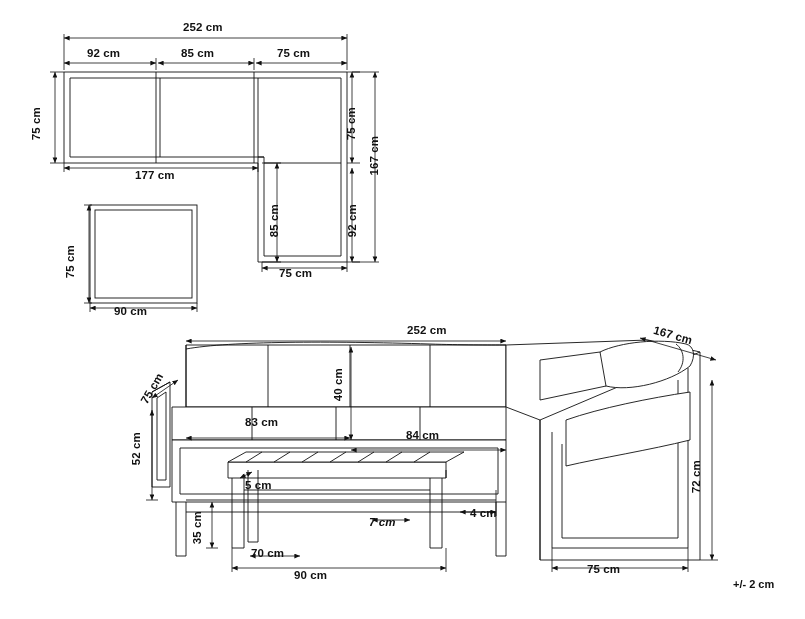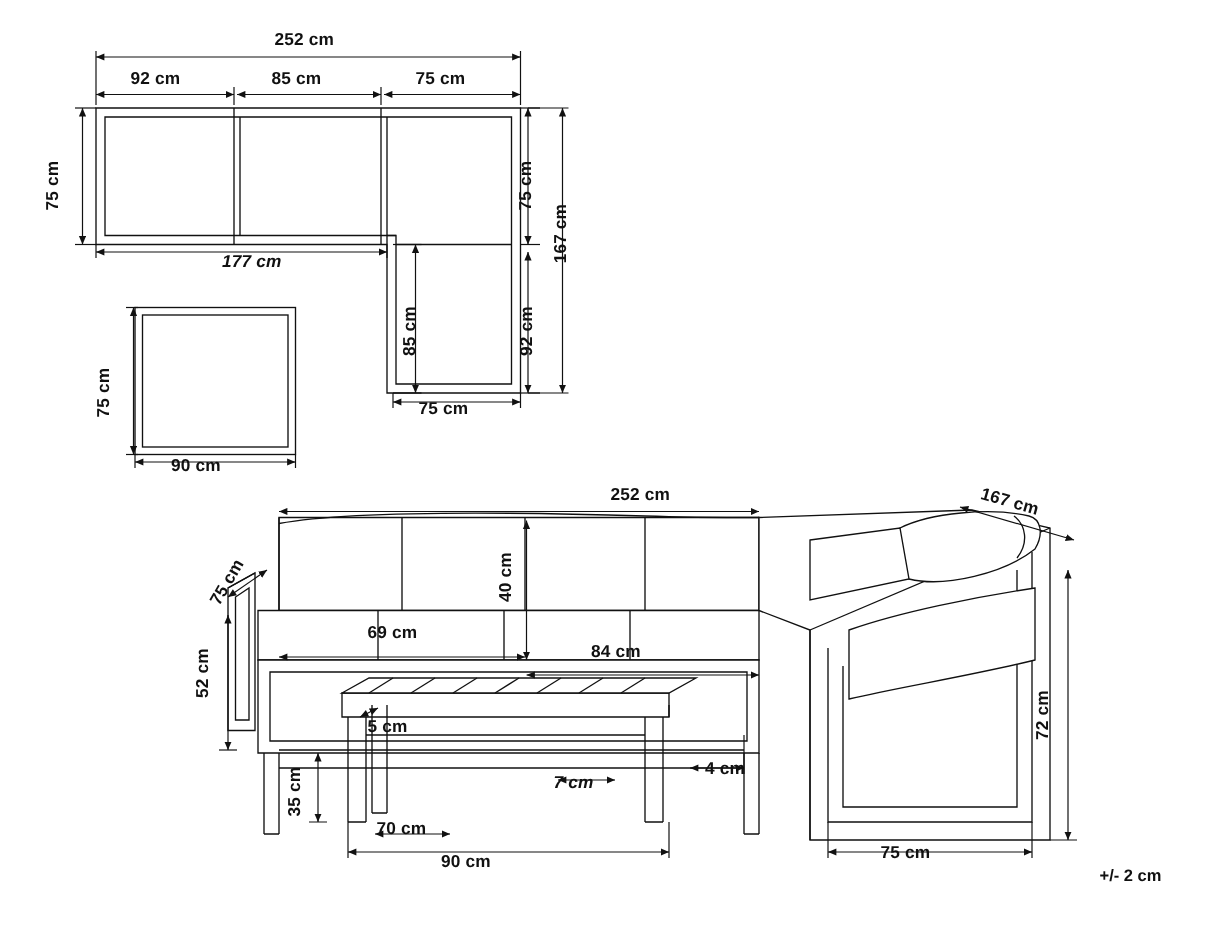--- a/index.html
+++ b/index.html
@@ -223,34 +223,34 @@
 
 <div class="dimlabel" style="left:183px;top:22px;">252 cm</div>
 <div class="dimlabel" style="left:87px;top:48px;">92 cm</div>
 <div class="dimlabel" style="left:181px;top:48px;">85 cm</div>
 <div class="dimlabel" style="left:277px;top:48px;">75 cm</div>
 
 <div class="dimlabel vert" style="left:20px;top:118px;transform:rotate(-90deg);">75 cm</div>
 <div class="dimlabel vert" style="left:335px;top:118px;transform:rotate(-90deg);">75 cm</div>
 <div class="dimlabel vert" style="left:355px;top:150px;transform:rotate(-90deg);">167 cm</div>
 
-<div class="dimlabel" style="left:148px;top:170px;font-style:italic;">177 cm</div>
+<div class="dimlabel" style="left:135px;top:170px;">177 cm</div>
 <div class="dimlabel vert" style="left:258px;top:215px;transform:rotate(-90deg);">85 cm</div>
 <div class="dimlabel vert" style="left:336px;top:215px;transform:rotate(-90deg);">92 cm</div>
 <div class="dimlabel" style="left:279px;top:268px;">75 cm</div>
 
 <div class="dimlabel vert" style="left:54px;top:256px;transform:rotate(-90deg);">75 cm</div>
 <div class="dimlabel" style="left:114px;top:306px;">90 cm</div>
 
 <div class="dimlabel" style="left:407px;top:325px;">252 cm</div>
 <div class="dimlabel" style="left:653px;top:330px;transform:rotate(16deg);">167 cm</div>
 <div class="dimlabel vert" style="left:136px;top:383px;transform:rotate(-60deg);">75 cm</div>
 <div class="dimlabel vert" style="left:322px;top:379px;transform:rotate(-90deg);">40 cm</div>
-<div class="dimlabel" style="left:245px;top:417px;">69 cm</div>
-<div class="dimlabel" style="left:394px;top:430px;">84 cm</div>
+<div class="dimlabel" style="left:245px;top:417px;">83 cm</div>
+<div class="dimlabel" style="left:406px;top:430px;">84 cm</div>
 <div class="dimlabel vert" style="left:120px;top:443px;transform:rotate(-90deg);">52 cm</div>
 <div class="dimlabel vert" style="left:680px;top:471px;transform:rotate(-90deg);">72 cm</div>
 <div class="dimlabel" style="left:245px;top:480px;">5 cm</div>
 <div class="dimlabel vert" style="left:181px;top:522px;transform:rotate(-90deg);">35 cm</div>
 <div class="dimlabel" style="left:369px;top:517px;font-style:italic;">7 cm</div>
 <div class="dimlabel" style="left:470px;top:508px;">4 cm</div>
 <div class="dimlabel" style="left:251px;top:548px;">70 cm</div>
 <div class="dimlabel" style="left:294px;top:570px;">90 cm</div>
 <div class="dimlabel" style="left:587px;top:564px;">75 cm</div>
 

